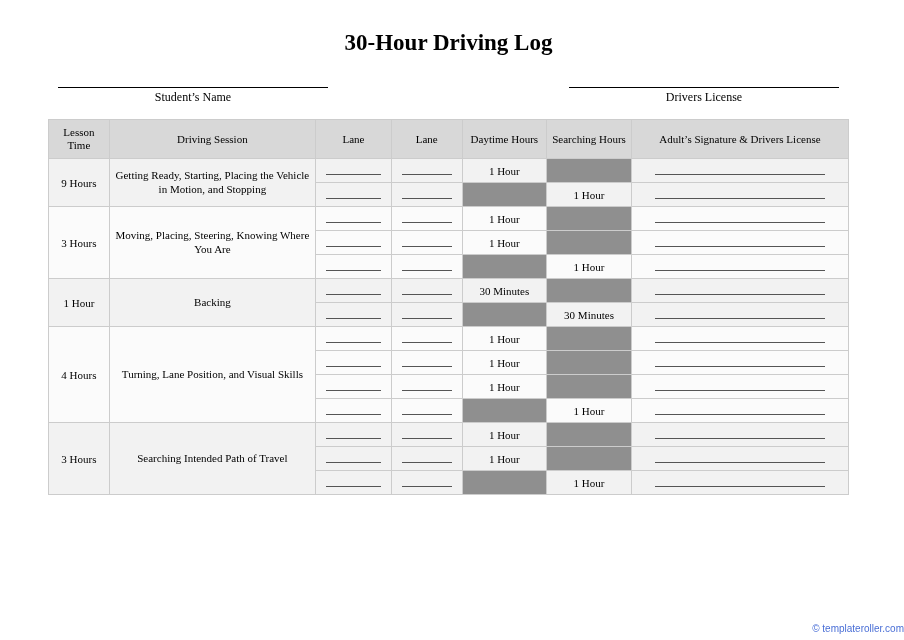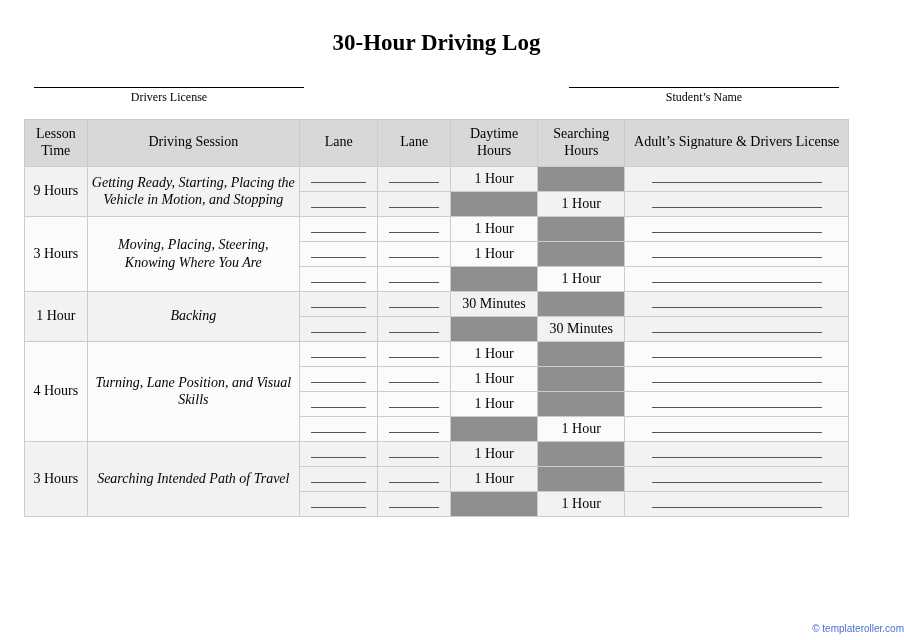--- a/index.html
+++ b/index.html
@@ -6,21 +6,21 @@
   body {
     width: 904px;
     height: 640px;
     background: #fff;
     font-family: "Times New Roman", Times, serif;
     color: #000;
     position: relative;
     overflow: hidden;
   }
   .page {
-    padding: 30px 55px 0 24px;
+    padding: 30px 55px 0 48px;
   }
   h1.title {
     text-align: center;
     font-size: 23px;
     font-weight: bold;
     margin-bottom: 18px;
   }
   .meta-row {
     display: flex;
     justify-content: space-between;
@@ -35,21 +35,21 @@
     height: 14px;
   }
   .meta-label {
     font-size: 12px;
     margin-top: 2px;
   }
 
   table.log {
     border-collapse: collapse;
     width: 100%;
-    font-size: 14px;
+    font-size: 11px;
   }
   table.log th {
     background: #d8d8d8;
     font-weight: normal;
     text-align: center;
     padding: 6px 4px;
     border: 1px solid #ccc;
     line-height: 1.2;
   }
   table.log td {
@@ -63,45 +63,45 @@
   .row-odd  { background: #fbfbfb; }
   .dark-cell { background: #8f8f8f; }
   .date-line, .time-line, .sig-line {
     display: block;
     margin: 0 auto;
     border-bottom: 1px solid #555;
   }
   .date-line { width: 55px; height: 8px; }
   .time-line { width: 50px; height: 8px; }
   .sig-line  { width: 170px; height: 8px; }
-  td.session { padding: 4px 6px; line-height: 1.25; font-style: italic; }
+  td.session { padding: 4px 6px; line-height: 1.25; }
 
   .footer {
     position: absolute;
     right: 0;
     bottom: 6px;
     font-family: Arial, sans-serif;
     font-size: 10px;
     color: #4a6fd6;
   }
 </style>
 </head>
 <body>
 
 <div class="page">
   <h1 class="title">30-Hour Driving Log</h1>
 
   <div class="meta-row">
     <div class="meta-block">
       <div class="meta-line"></div>
-      <div class="meta-label">Drivers License</div>
+      <div class="meta-label">Student’s Name</div>
     </div>
     <div class="meta-block">
       <div class="meta-line"></div>
-      <div class="meta-label">Student’s Name</div>
+      <div class="meta-label">Drivers License</div>
     </div>
   </div>
 
   <table class="log">
     <colgroup>
       <col width="56">
       <col width="190">
       <col width="70">
       <col width="65">
       <col width="78">

